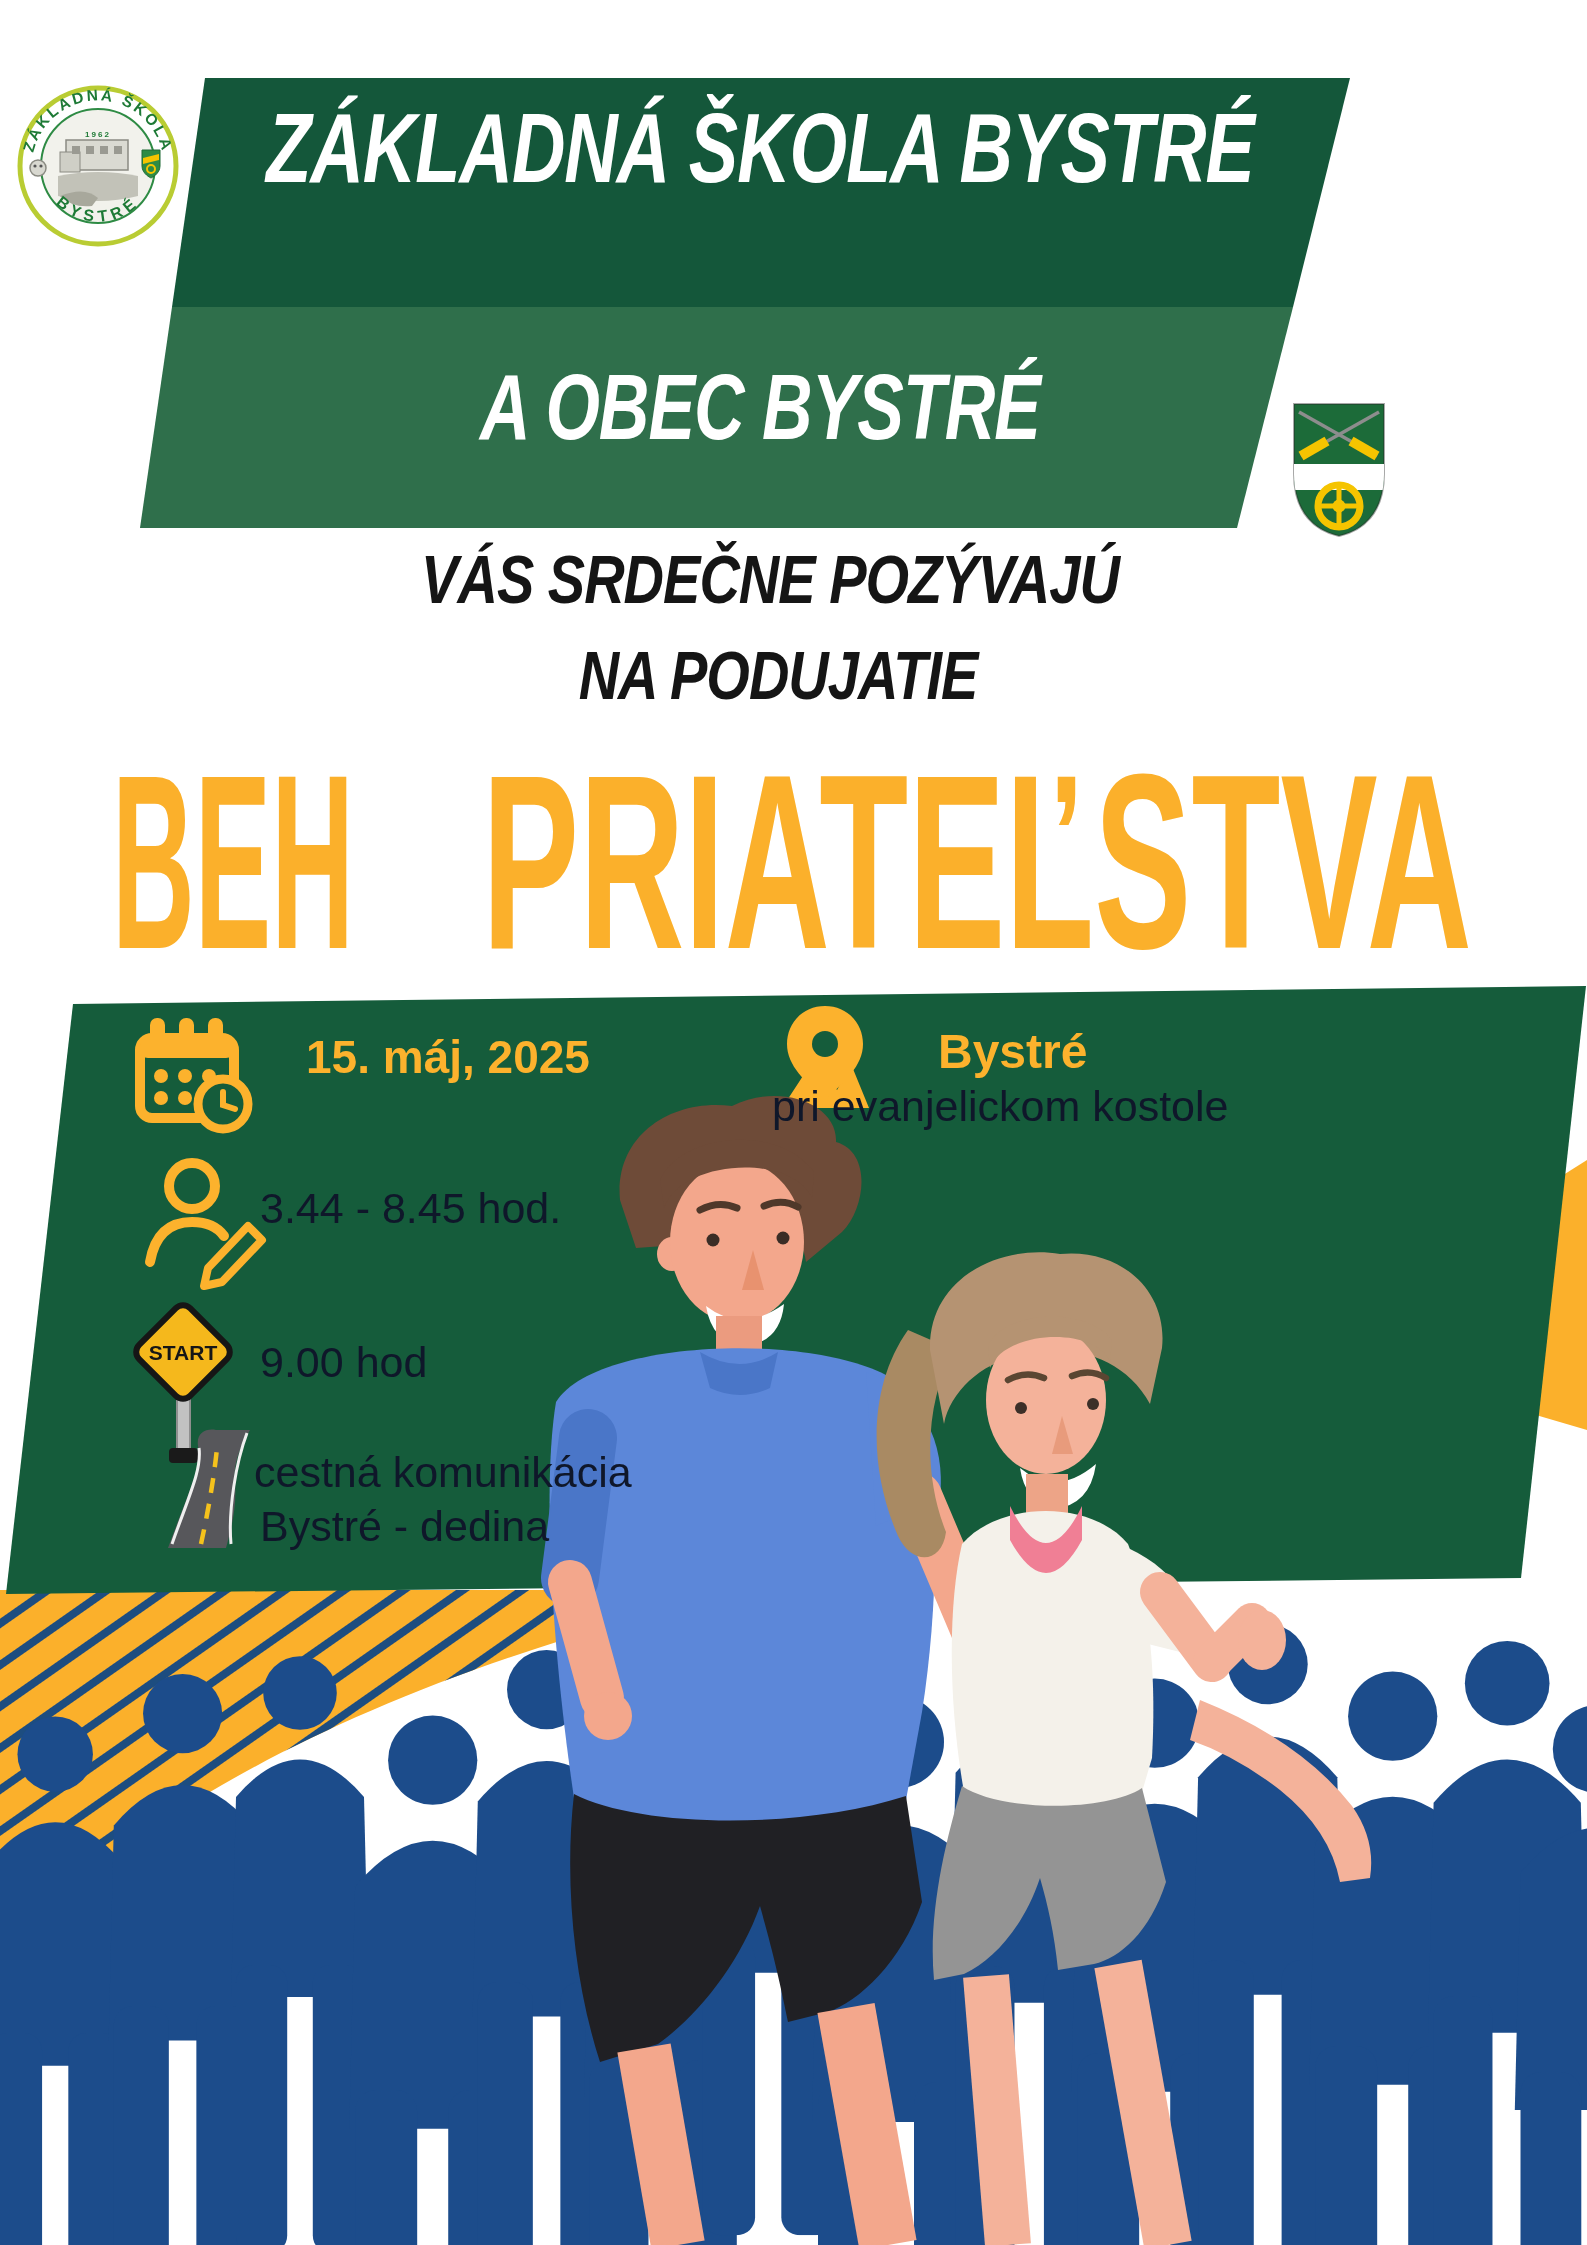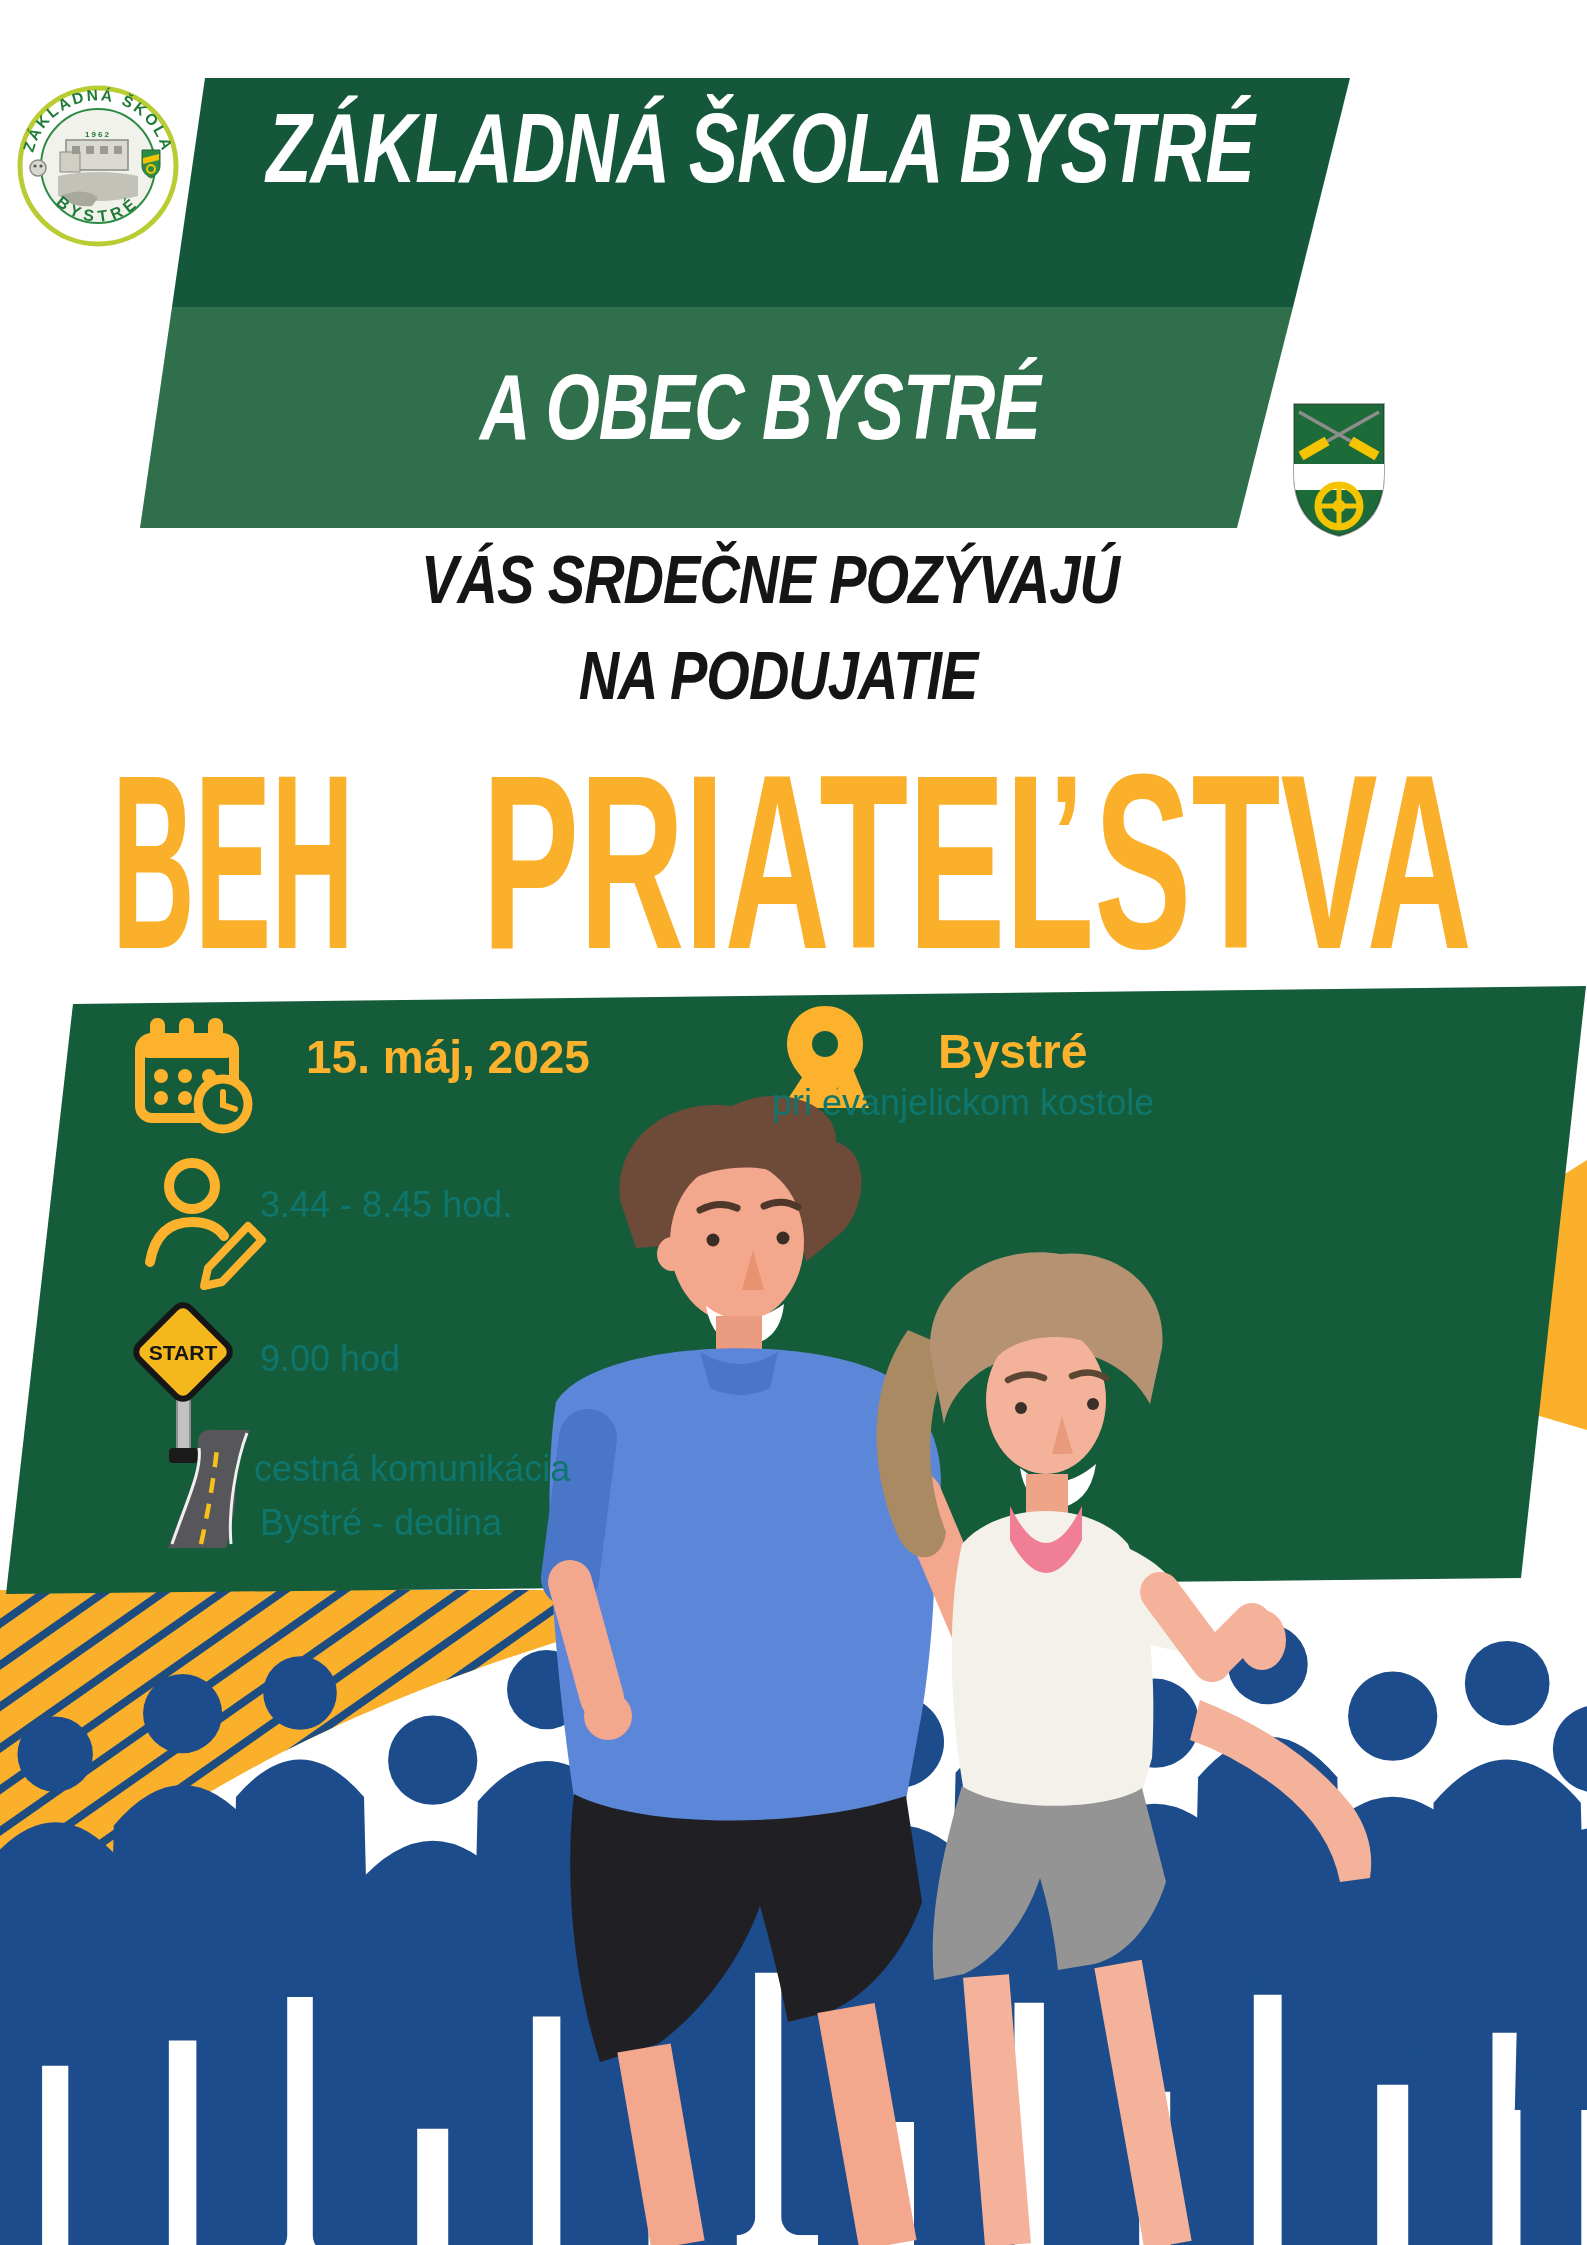--- a/index.html
+++ b/index.html
@@ -8,21 +8,21 @@
   svg.bg{position:absolute;left:0;top:0;z-index:1;}
   .txt{position:absolute;z-index:5;white-space:nowrap;}
   .center{text-align:center;}
   .squeeze{display:inline-block;transform:scaleY(1.32);transform-origin:50% 50%;}
   .squeeze2{display:inline-block;transform:scaleY(1.22);transform-origin:50% 50%;}
   .t-banner{font-style:italic;font-weight:bold;font-size:74px;line-height:1;color:#ffffff;letter-spacing:-1px;}
   .t-banner2{font-style:italic;font-weight:bold;font-size:70px;line-height:1;color:#ffffff;letter-spacing:-1px;}
   .t-invite{font-style:italic;font-weight:bold;font-size:56px;line-height:1;color:#151515;letter-spacing:-1px;}
   .t-date{font-weight:bold;font-size:46px;color:#fcb22d;margin-left:48px;}
   .t-place{font-weight:bold;font-size:48px;color:#fcb22d;}
-  .t-info{font-weight:normal;font-size:36px;color:#0f766e;}
+  .t-info{font-weight:normal;font-size:43px;color:#0f172a;}
 </style>
 </head>
 <body>
 
 <svg class="bg" width="1587" height="2245" viewBox="0 0 1587 2245">
   <defs>
     <pattern id="hatch" width="34" height="34" patternUnits="userSpaceOnUse" patternTransform="rotate(55)">
       <rect x="0" y="0" width="8" height="34" fill="#1d4d80"></rect>
     </pattern>
     <clipPath id="shieldClip">

